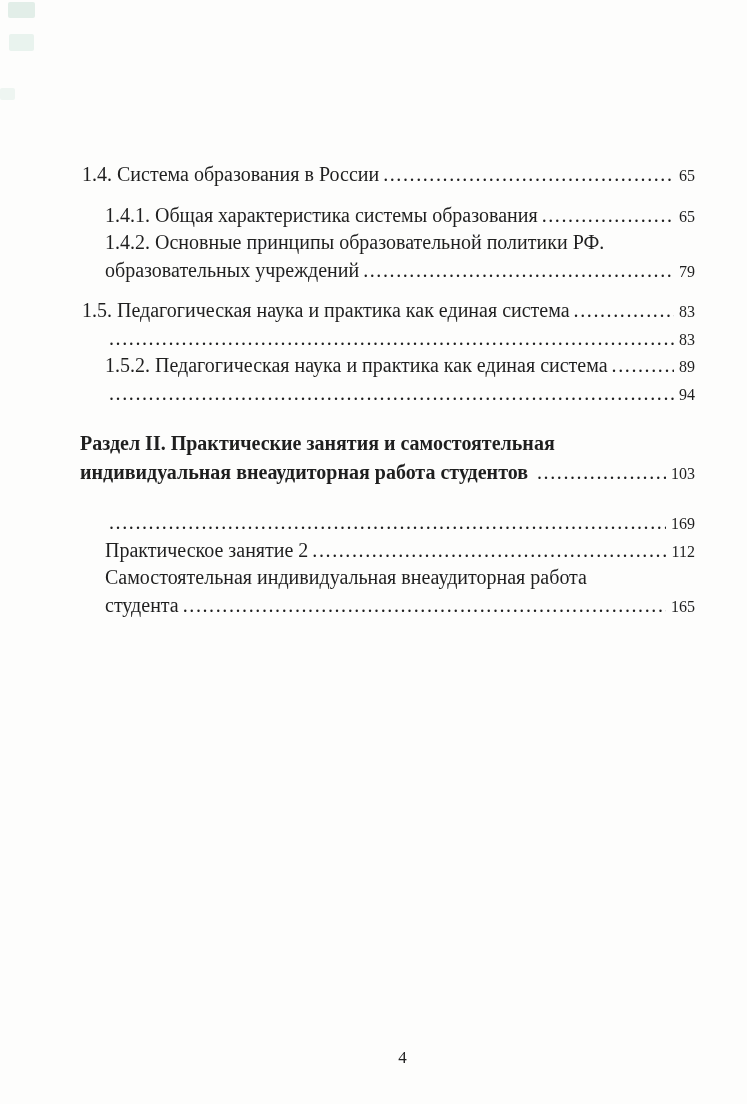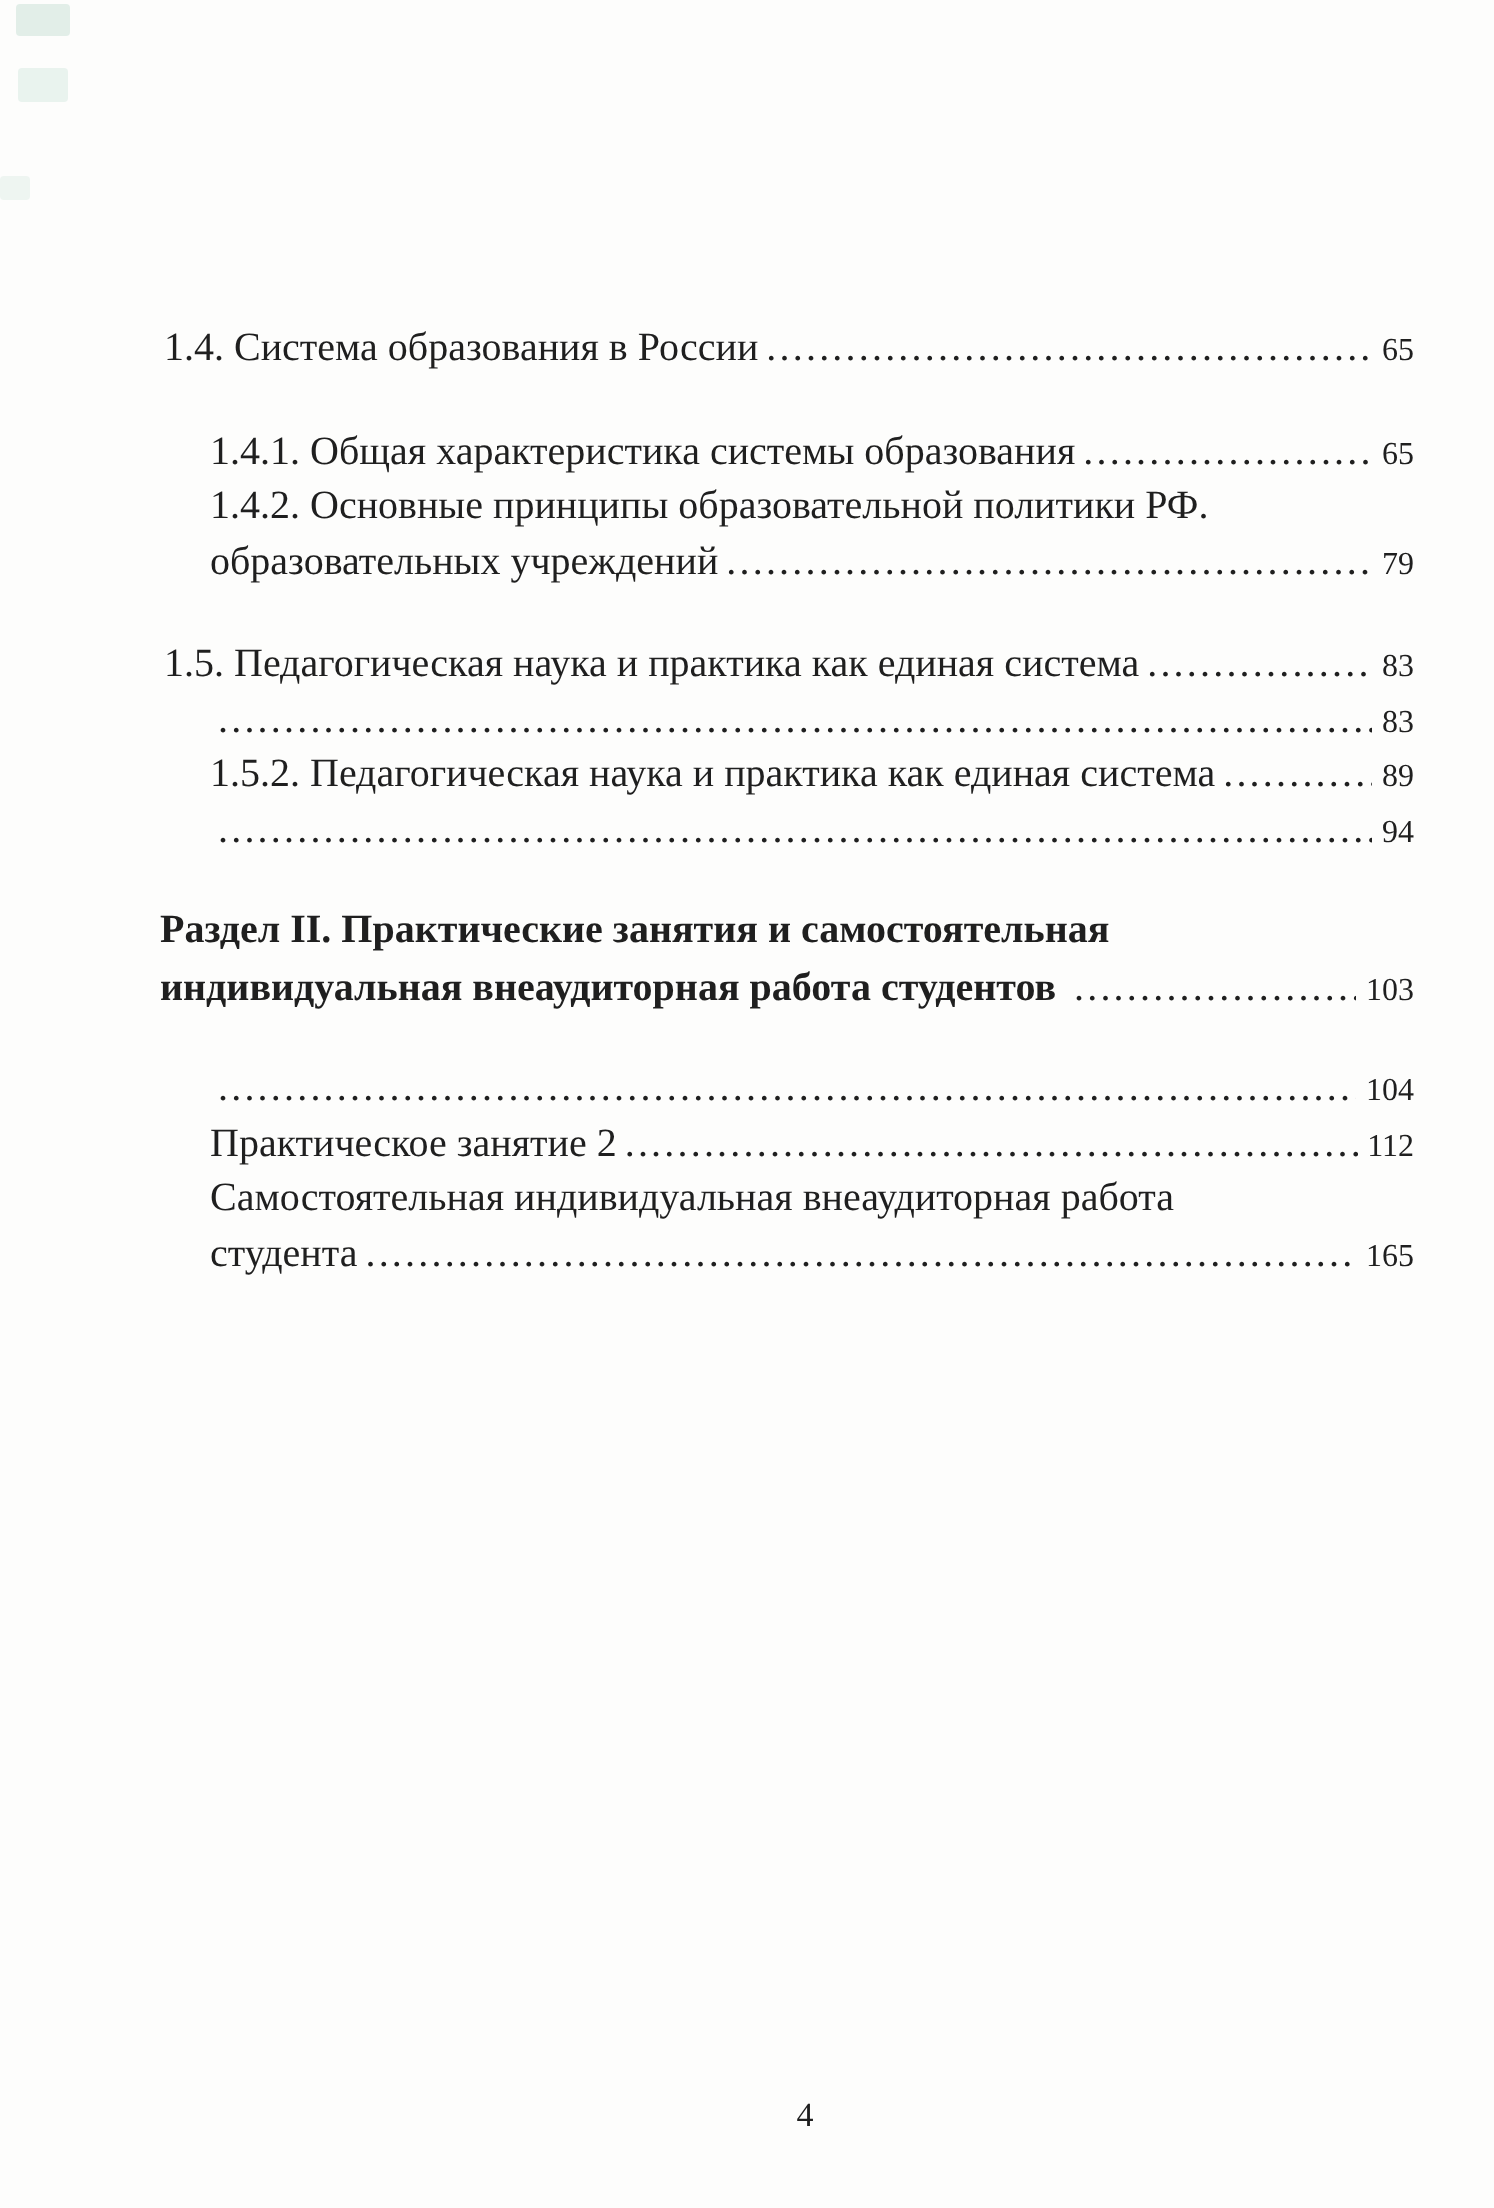--- a/index.html
+++ b/index.html
@@ -15,30 +15,30 @@
   }
   
   .smudge { position: absolute; border-radius: 2px; }
   .smudge-1 { left: 8px;  top: 2px;  width: 27px; height: 16px; }
   .smudge-2 { left: 9px;  top: 34px; width: 25px; height: 17px; }
   .smudge-3 { left: 0px;  top: 88px; width: 15px; height: 12px; }
 
   .toc { position: absolute; top: 161px; left: 0; width: 747px; }
 
   .entry { margin: 0; }
-  .entry.gap-lg { margin-top: 24px; }
+  .entry.gap-lg { margin-top: 13px; }
   .entry.gap-sm { margin-top: 22px; }
 
   .line {
     display: flex;
     align-items: baseline;
     height: 27.5px;
     line-height: 27.5px;
     font-size: 20px;
-    padding-right: 40px;
+    padding-right: 52px;
     box-sizing: border-box;
   }
   .lvl0 .line { padding-left: 80px;  font-weight: bold; height: 29px; line-height: 29px; }
   .lvl1 .line { padding-left: 82px; }
   .lvl2 .line { padding-left: 105px; }
 
   .title { white-space: pre; }
 
   .leader {
     flex: 1 1 auto;
@@ -133,21 +133,21 @@
         </div>
         <div class="line">
           <span class="title">индивидуальная внеаудиторная работа студентов </span>
           <span class="leader">............................................................................................................................................</span>
           <span class="pagenum">103</span>
         </div>
       </div>
       <div class="entry lvl2 gap-sm">
         <div class="line">
           <span class="leader">............................................................................................................................................</span>
-          <span class="pagenum">104</span>
+          <span class="pagenum">169</span>
         </div>
       </div>
       <div class="entry lvl2">
         <div class="line">
           <span class="title">Практическое занятие 2</span>
           <span class="leader">............................................................................................................................................</span>
           <span class="pagenum">112</span>
         </div>
       </div>
       <div class="entry lvl2">

